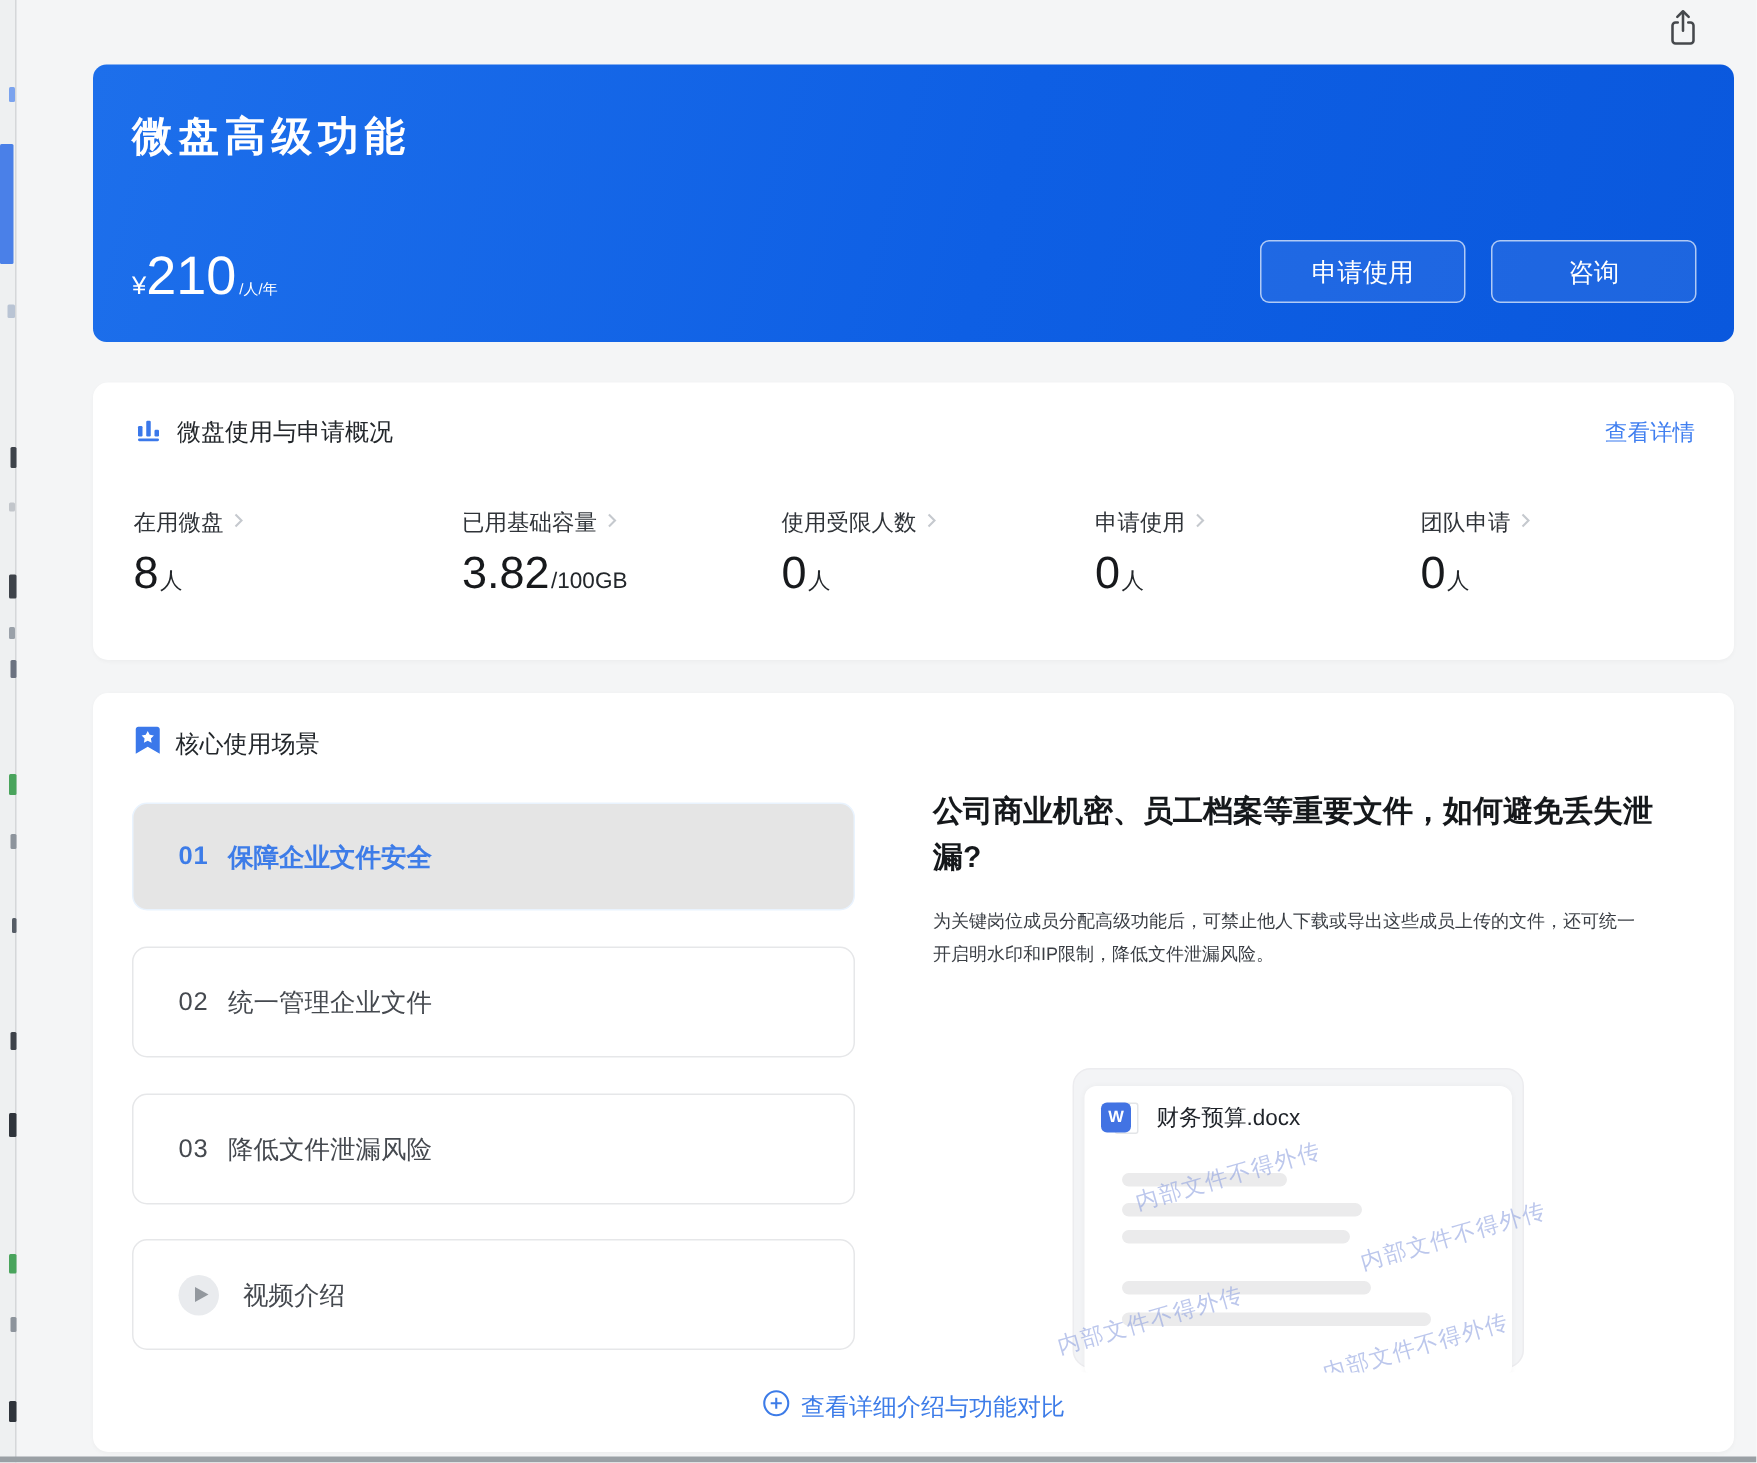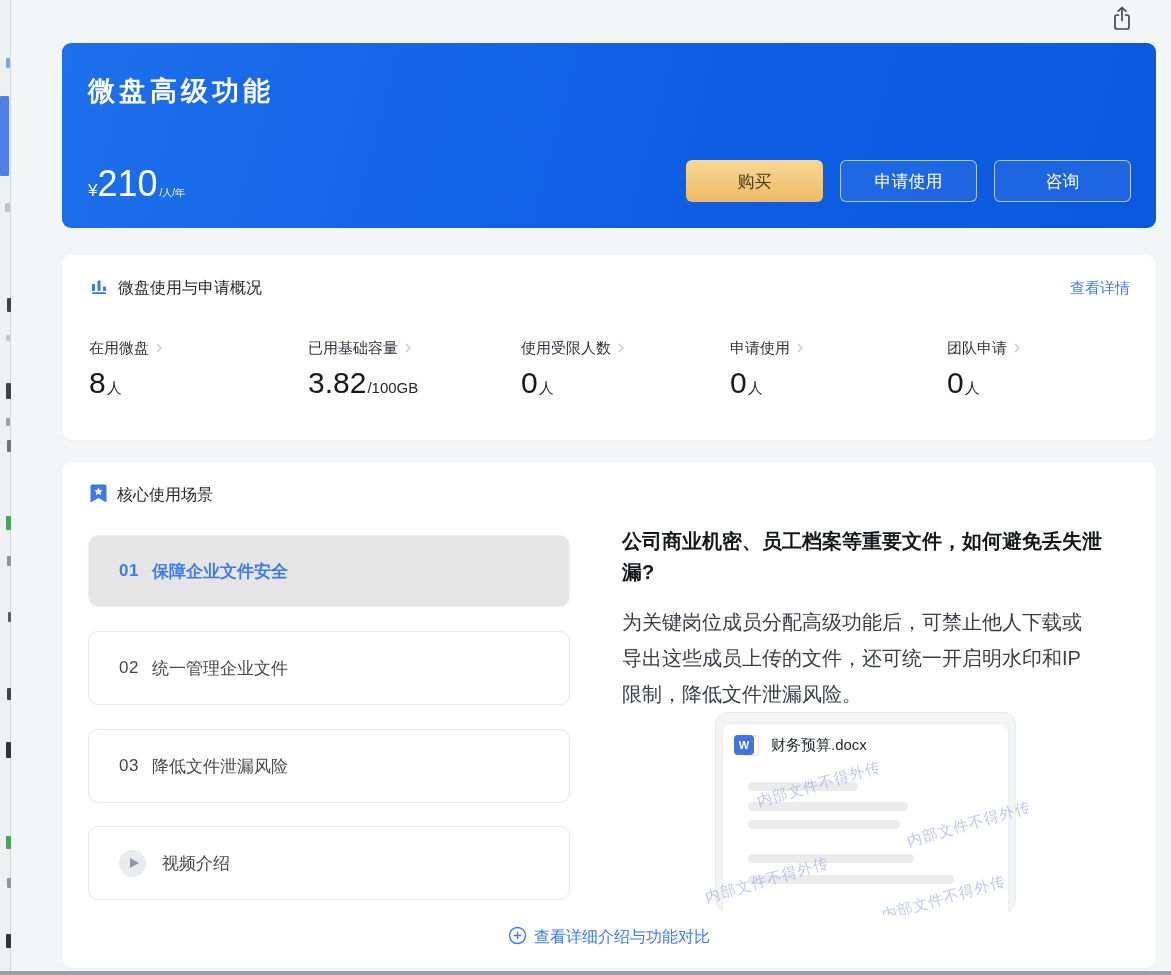--- a/index.html
+++ b/index.html
@@ -42,21 +42,21 @@
   
   .scen-card{top:462px;height:506px;}
   .scen-item{position:absolute;left:26px;width:482px;height:74px;box-sizing:border-box;border:1px solid #e6e7e9;border-radius:10px;
     display:flex;align-items:center;padding-left:30px;gap:13px;font-size:17px;color:#45494f;cursor:pointer;background:#fff;}
   .scen-item.active{background:#e5e5e5;border-color:#e9f3fe;color:#3d7ce8;font-weight:bold;}
   .scen-item .num{letter-spacing:0.5px;}
   .play-circle{width:27px;height:27px;border-radius:50%;background:#e9ebee;display:flex;align-items:center;justify-content:center;}
   .play-tri{width:0;height:0;border-left:9px solid #93989e;border-top:5.5px solid transparent;border-bottom:5.5px solid transparent;margin-left:3px;}
 
   .detail-heading{position:absolute;left:560px;top:64px;width:484px;font-size:20px;font-weight:700;color:#15181b;line-height:1.55;}
-  .detail-body{position:absolute;left:560px;top:142px;width:478px;font-size:20px;color:#3a3e44;line-height:1.8;}
+  .detail-body{position:absolute;left:560px;top:142px;width:478px;font-size:12px;color:#3a3e44;line-height:1.8;}
 
   
   .preview-wrap{position:absolute;left:628px;top:243px;width:365px;height:210px;overflow:hidden;}
   .preview-frame{position:absolute;left:25px;top:7px;width:301px;height:200px;background:#f3f4f6;border:1px solid #ececef;border-radius:12px;box-sizing:border-box;}
   .preview-page{position:absolute;left:33px;top:19px;width:285px;height:195px;background:#fff;border-radius:8px;box-shadow:0 0 4px rgba(0,0,0,0.04);}
   .doc-row{position:absolute;left:11px;top:10px;display:flex;align-items:center;gap:10px;}
   .word-icon-wrap{position:relative;width:27px;height:23px;display:inline-block;}
   .word-page{position:absolute;left:9px;top:1px;width:16px;height:21px;background:#fff;border:1px solid #e3e5e8;border-radius:2px;box-sizing:border-box;}
   .word-badge{position:absolute;left:0;top:1px;width:20px;height:20px;background:#4273e3;border-radius:4px;color:#fff;font-size:11px;font-weight:700;display:flex;align-items:center;justify-content:center;}
   .doc-name{font-size:15px;color:#1f2329;}
@@ -102,21 +102,20 @@
   </button>
 
   <div class="banner">
     <div class="banner-title">微盘高级功能</div>
     <div class="price-row">
       <span class="price-currency">¥</span>
       <span class="price-value">210</span>
       <span class="price-unit">/人/年</span>
     </div>
     <div class="banner-actions">
-      <button class="btn btn-buy">购买</button>
       <button class="btn btn-ghost">申请使用</button>
       <button class="btn btn-ghost">咨询</button>
     </div>
   </div>
 
   <div class="card usage-card">
     <div class="card-head">
       <span>
         <svg width="18" height="18" viewBox="0 0 18 18">
           <rect x="2" y="7" width="3" height="7" rx="0.8" fill="#3b78ea"></rect>

